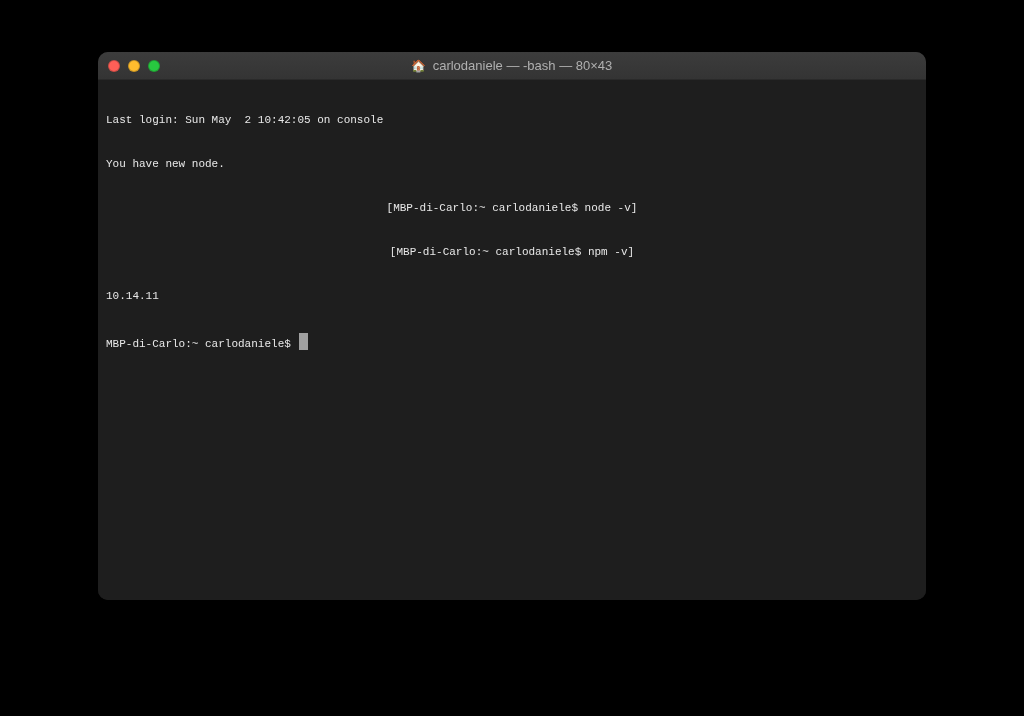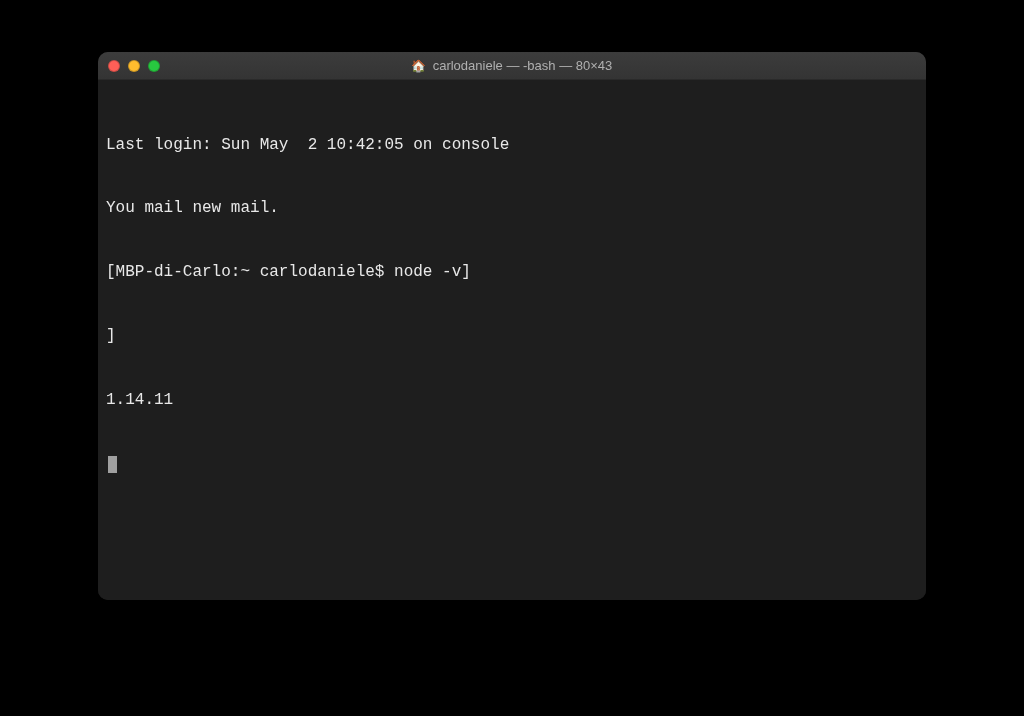--- a/index.html
+++ b/index.html
@@ -63,42 +63,42 @@
       justify-content: center;
       gap: 6px;
     }
     .home-icon {
       display: inline-block;
       font-size: 12px;
     }
     .terminal-body {
       flex: 1;
       background: #1e1e1e;
-      padding: 12px 8px;
-      font-size: 16px;
+      padding: 4px 8px;
+      font-size: 11px;
       line-height: 1.33;
       color: #e8e8e8;
       font-family: "SF Mono", Menlo, Monaco, "Courier New", monospace;
       white-space: pre;
       overflow: hidden;
     }
     .line {
       white-space: pre;
     }
     .cursor {
       display: inline-block;
       width: 9px;
       height: 17px;
       background: #a0a0a0;
       vertical-align: text-bottom;
       margin-left: 2px;
     }
     .prompt-line {
       display: flex;
-      justify-content: flex-start;
+      justify-content: center;
     }
     .bracket-right {
       color: #e8e8e8;
     }
   </style>
 </head>
 <body>
 
 <div class="window">
   <div class="titlebar">
@@ -107,24 +107,25 @@
       <div class="light yellow"></div>
       <div class="light green"></div>
     </div>
     <div class="title">
       <span class="home-icon">🏠</span>
       <span>carlodaniele — -bash — 80×43</span>
     </div>
   </div>
   <div class="terminal-body">
     <div class="line">Last login: Sun May  2 10:42:05 on console</div>
-    <div class="line">You mail new mail.</div>
+    <div class="line">You have new node.</div>
     <div class="prompt-line">
       <span><span>[MBP-di-Carlo:~ carlodaniele$ </span><span>node -v</span></span>
       <span class="bracket-right">]</span>
     </div>
     <div class="prompt-line">
+      <span><span>[MBP-di-Carlo:~ carlodaniele$ </span><span>npm -v</span></span>
       <span class="bracket-right">]</span>
     </div>
-    <div class="line">1.14.11</div>
-    <div class="line"><span class="cursor"></span></div>
+    <div class="line">10.14.11</div>
+    <div class="line"><span>MBP-di-Carlo:~ carlodaniele$ </span><span class="cursor"></span></div>
   </div>
 </div>
 
 </body></html>

